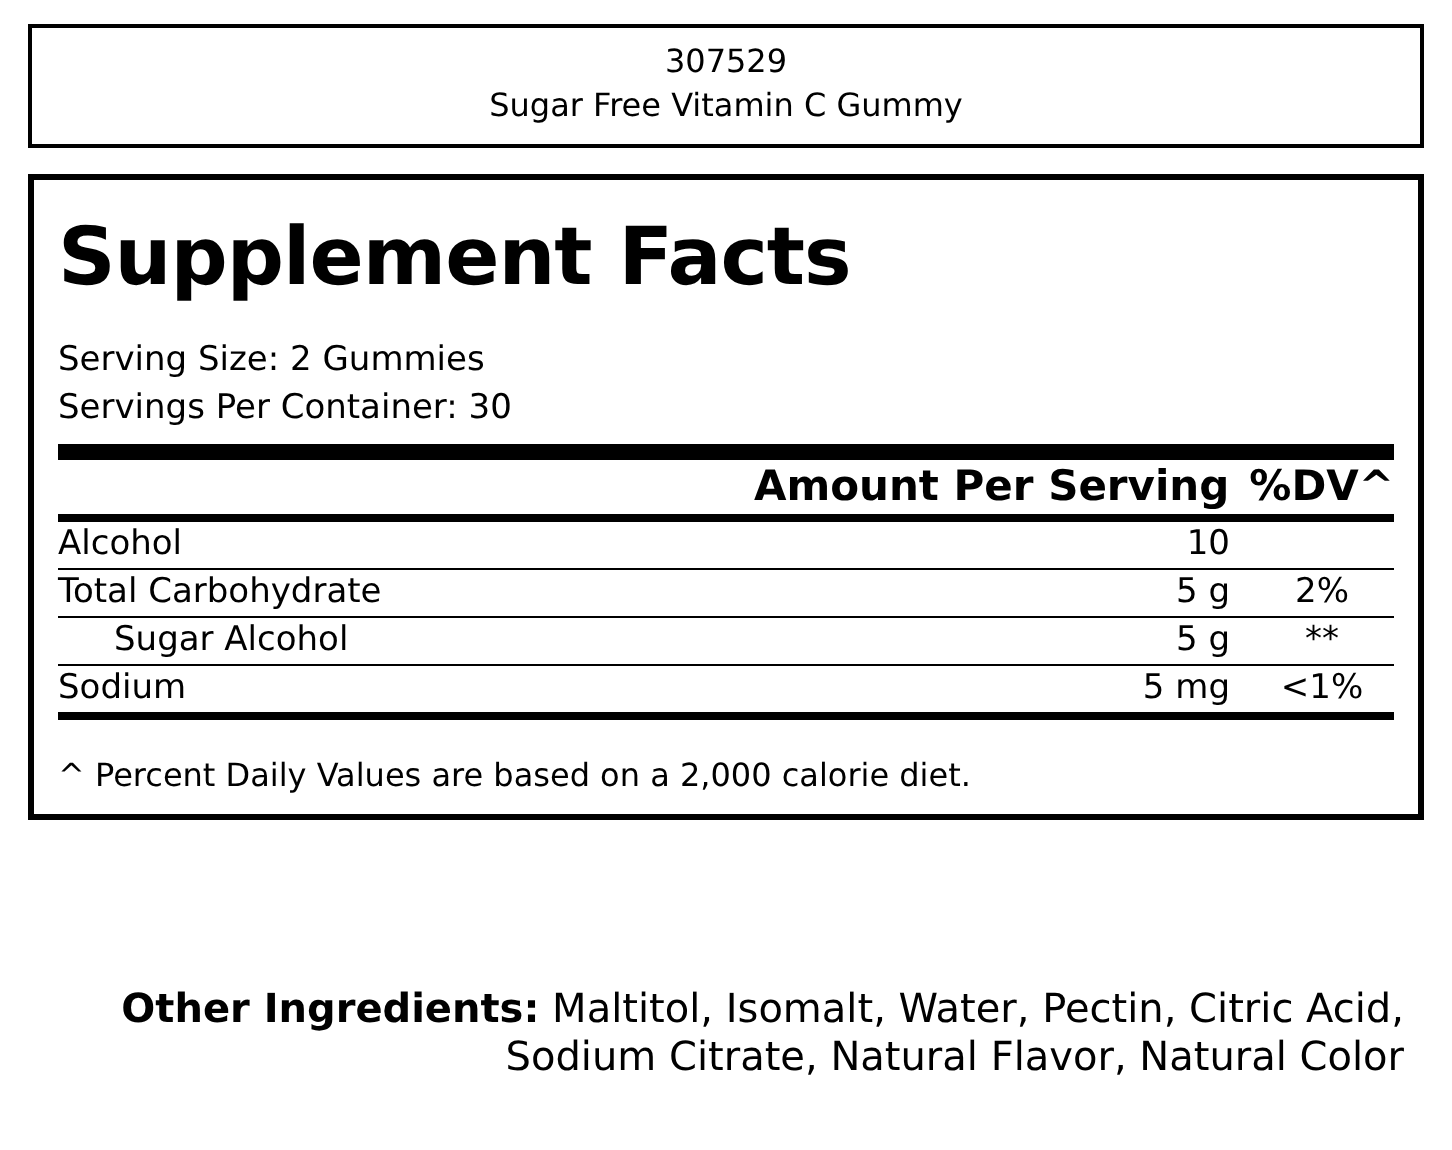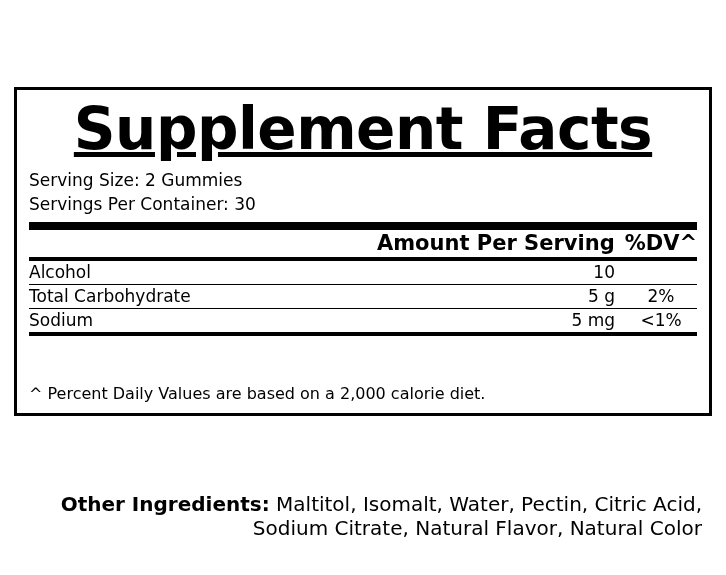--- a/index.html
+++ b/index.html
@@ -45,27 +45,26 @@
   .facts-box {
     position: absolute;
     left: 14px;
     top: 87px;
     width: 698px;
     box-sizing: border-box;
     border: 3px solid #000;
     padding: 4px 12px 8px 12px;
   }
   .facts-title {
-    font-size: 58px;
+    font-size: 40px;
     line-height: 66px;
     font-weight: bold;
-    text-align: center;
+    text-align: left;
     letter-spacing: -0.5px;
     margin: 2px 0 6px 0;
-    text-decoration: underline;
   }
   .serving-line {
     font-size: 17px;
     line-height: 24px;
   }
 
   .rule-thick {
     border-top: 8px solid #000;
     margin-top: 6px;
   }
@@ -93,41 +92,44 @@
   }
 
   .row-line td {
     border-top: 1px solid #000;
   }
   .indent { padding-left: 28px !important; }
 
   .footnotes {
     font-size: 16px;
     line-height: 22px;
-    padding-top: 7px;
-    margin-top: 40px;
+    padding-top: 17px;
   }
 
   
   .other-ing {
     position: absolute;
     left: 24px;
     top: 492px;
     width: 678px;
     font-size: 20px;
     line-height: 24px;
     text-align: right;
   }
   .other-ing b { font-weight: bold; }
 </style>
 </head>
 <body>
 
 <div class="page">
 
+  <div class="header-box">
+    <div class="header-code">307529</div>
+    <div class="header-name">Sugar Free Vitamin C Gummy</div>
+  </div>
 
   <div class="facts-box">
 
     <div class="facts-title">Supplement Facts</div>
 
     <div class="serving-line">Serving Size: 2 Gummies</div>
     <div class="serving-line">Servings Per Container: 30</div>
 
     <div class="rule-thick"></div>
 
@@ -149,20 +151,25 @@
         <td class="col-name">Alcohol</td>
         <td class="col-amt">10</td>
         <td class="col-dv"></td>
       </tr>
       <tr class="row-line">
         <td class="col-name">Total Carbohydrate</td>
         <td class="col-amt">5 g</td>
         <td class="col-dv">2%</td>
       </tr>
       <tr class="row-line">
+        <td class="col-name indent">Sugar Alcohol</td>
+        <td class="col-amt">5 g</td>
+        <td class="col-dv">**</td>
+      </tr>
+      <tr class="row-line">
         <td class="col-name">Sodium</td>
         <td class="col-amt">5 mg</td>
         <td class="col-dv">&lt;1%</td>
       </tr>
     </tbody>
       </table>
 
     <div class="rule-medium"></div>
 
     <div class="footnotes">^ Percent Daily Values are based on a 2,000 calorie diet.</div>

